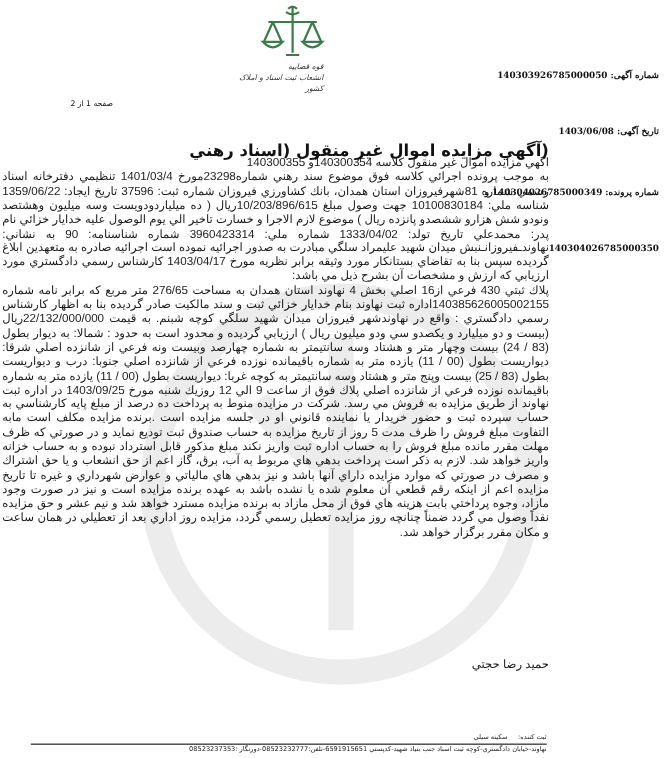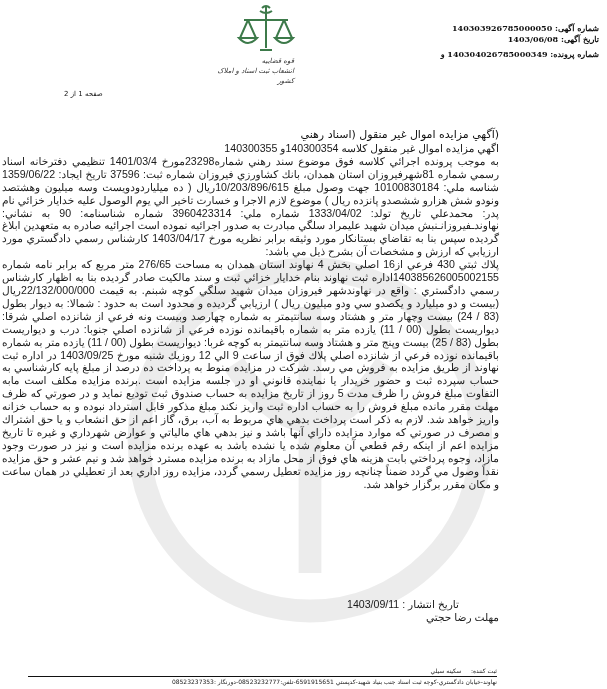--- a/index.html
+++ b/index.html
@@ -3,24 +3,24 @@
 <meta charset="utf-8">
 <style>
   html, body { margin: 0; padding: 0; background: #ffffff; }
   body { width: 607px; height: 689px; position: relative; overflow: hidden; font-family: "DejaVu Sans", sans-serif; color: #111; }
   .page { position: absolute; inset: 0; }
   .logo { position: absolute; left: 226px; top: 2px; width: 80px; height: 90px; }
   .logo svg { width: 60px; height: 60px; display: block; margin-left: 10px; }
   .logo-caption { position: absolute; left: 204px; top: 56px; width: 90px; text-align: right; direction: rtl; font-family: "DejaVu Serif", serif; font-size: 7px; color: #333; line-height: 10px; font-style: italic; }
   .page-num { position: absolute; left: 64px; top: 90px; font-size: 7px; font-weight: normal; direction: rtl; }
   .meta { position: absolute; right: 8px; top: 23px; width: 200px; direction: rtl; text-align: right; font-family: "DejaVu Serif", serif; font-weight: bold; font-size: 8px; line-height: 11px; }
-  .meta .row { white-space: nowrap; }
+  .meta .row { white-space: nowrap; margin-top: 40px; }
   .meta .gap { height: 4px; }
   .watermark { position: absolute; left: 120px; top: 250px; width: 380px; height: 380px; opacity: 0.07; pointer-events: none; }
-  .title { position: absolute; right: 108px; top: 128px; direction: rtl; font-weight: normal; font-size: 11px; white-space: nowrap; }
+  .title { position: absolute; right: 108px; top: 128px; direction: rtl; font-weight: bold; font-size: 15px; white-space: nowrap; }
   .body-text { position: absolute; left: 2px; right: 108px; top: 142px; direction: rtl; text-align: justify; text-align-last: right; font-family: "Liberation Sans", sans-serif; font-size: 10.6px; line-height: 12.9px; color: #1a1a1a; }
   .body-text p { margin: 0; }
   .sign { position: absolute; right: 108px; top: 598px; direction: rtl; text-align: right; font-family: "Liberation Sans", sans-serif; font-size: 10.6px; line-height: 12.5px; color: #1a1a1a; }
   .sign .pubdate { padding-right: 40px; }
   .footer-reg { position: absolute; right: 110px; top: 667px; direction: rtl; font-size: 6px; white-space: nowrap; color: #222; }
   .footer-line { position: absolute; left: 28px; right: 110px; top: 676px; height: 1px; background: #111; }
   .footer-addr { position: absolute; right: 110px; top: 678px; direction: rtl; font-size: 6px; white-space: nowrap; color: #222; }
 </style>
 </head>
 <body>
@@ -61,36 +61,35 @@
     <div class="row">
       <span>تاریخ آگهی:</span>
       <span>1403/06/08</span>
     </div>
     <div class="gap"></div>
     <div class="row">
       <span>شماره پرونده:</span>
       <span>140304026785000349</span>
       <span>و</span>
     </div>
+    <div class="row">
+      <span>140304026785000350</span>
+    </div>
   </div>
 
   <div class="title">(آگهي مزايده اموال غير منقول (اسناد رهني</div>
 
   <div class="body-text">
     <p>اگهي مزايده اموال غير منقول كلاسه 140300354و 140300355</p>
     <p>به موجب پرونده اجرائي كلاسه فوق موضوع سند رهني شماره23298مورخ 1401/03/4 تنظيمي دفترخانه اسناد رسمي شماره 81شهرفيروزان استان همدان، بانك كشاورزي فيروزان شماره ثبت: 37596 تاريخ ايجاد: 1359/06/22 شناسه ملي: 10100830184 جهت وصول مبلغ 10/203/896/615ريال ( ده ميلياردودويست وسه ميليون وهشتصد ونودو شش هزارو ششصدو پانزده ريال ) موضوع لازم الاجرا و خسارت تاخير الي يوم الوصول عليه خدايار خزائي نام پدر: محمدعلي تاريخ تولد: 1333/04/02 شماره ملي: 3960423314 شماره شناسنامه: 90 به نشاني: نهاوندـفيروزانـنبش ميدان شهيد عليمراد سلگي مبادرت به صدور اجرائيه نموده است اجرائيه صادره به متعهدين ابلاغ گرديده سپس بنا به تقاضاي بستانكار مورد وثيقه برابر نظريه مورخ 1403/04/17 كارشناس رسمي دادگستري مورد ارزيابي كه ارزش و مشخصات آن بشرح ذيل مي باشد:</p>
     <p>پلاك ثبتي 430 فرعي از16 اصلي بخش 4 نهاوند استان همدان به مساحت 276/65 متر مربع كه برابر نامه شماره 140385626005002155اداره ثبت نهاوند بنام خدايار خزائي ثبت و سند مالكيت صادر گرديده بنا به اظهار كارشناس رسمي دادگستري : واقع در نهاوندشهر فيروزان ميدان شهيد سلگي كوچه شبنم. به قيمت 22/132/000/000ريال (بيست و دو ميليارد و يكصدو سي ودو ميليون ريال ) ارزيابي گرديده و محدود است به حدود : شمالا: به ديوار بطول (83 / 24) بيست وچهار متر و هشتاد وسه سانتيمتر به شماره چهارصد وبيست ونه فرعي از شانزده اصلي شرقا: ديواريست بطول (00 / 11) يازده متر به شماره باقيمانده نوزده فرعي از شانزده اصلي جنوبا: درب و ديواريست بطول (83 / 25) بيست وپنج متر و هشتاد وسه سانتيمتر به كوچه غربا: ديواريست بطول (00 / 11) يازده متر به شماره باقيمانده نوزده فرعي از شانزده اصلي پلاك فوق از ساعت 9 الي 12 روزيك شنبه مورخ 1403/09/25 در اداره ثبت نهاوند از طريق مزايده به فروش مي رسد. شركت در مزايده منوط به پرداخت ده درصد از مبلغ پايه كارشناسي به حساب سپرده ثبت و حضور خريدار يا نماينده قانوني او در جلسه مزايده است .برنده مزايده مكلف است مابه التفاوت مبلغ فروش را ظرف مدت 5 روز از تاريخ مزايده به حساب صندوق ثبت توديع نمايد و در صورتي كه ظرف مهلت مقرر مانده مبلغ فروش را به حساب اداره ثبت واريز نكند مبلغ مذكور قابل استرداد نبوده و به حساب خزانه واريز خواهد شد. لازم به ذكر است پرداخت بدهي هاي مربوط به آب، برق، گاز اعم از حق انشعاب و يا حق اشتراك و مصرف در صورتي كه موارد مزايده داراي آنها باشد و نيز بدهي هاي مالياتي و عوارض شهرداري و غيره تا تاريخ مزايده اعم از اينكه رقم قطعي آن معلوم شده يا نشده باشد به عهده برنده مزايده است و نيز در صورت وجود مازاد، وجوه پرداختي بابت هزينه هاي فوق از محل مازاد به برنده مزايده مسترد خواهد شد و نيم عشر و حق مزايده نقداً وصول مي گردد ضمناً چنانچه روز مزايده تعطيل رسمي گردد، مزايده روز اداري بعد از تعطيلي در همان ساعت و مكان مقرر برگزار خواهد شد.</p>
   </div>
 
   <div class="sign">
-    <div class="pubdate">
-      <span>تاريخ انتشار :</span>
-      <span>1403/09/11</span>
-    </div>
-    <div>مهلت رضا حجتي</div>
+    <div>حميد رضا حجتي</div>
   </div>
 
   <div class="footer-reg">
     <span>ثبت كننده:</span>
     &nbsp;&nbsp;&nbsp;
     <span>سكينه سيلي</span>
   </div>
   <div class="footer-line"></div>
   <div class="footer-addr">نهاوند-خيابان دادگستري-كوچه ثبت اسناد جنب بنياد شهيد-كدپستي 6591915651-تلفن:08523232777-دورنگار :08523237353</div>
 </div>

